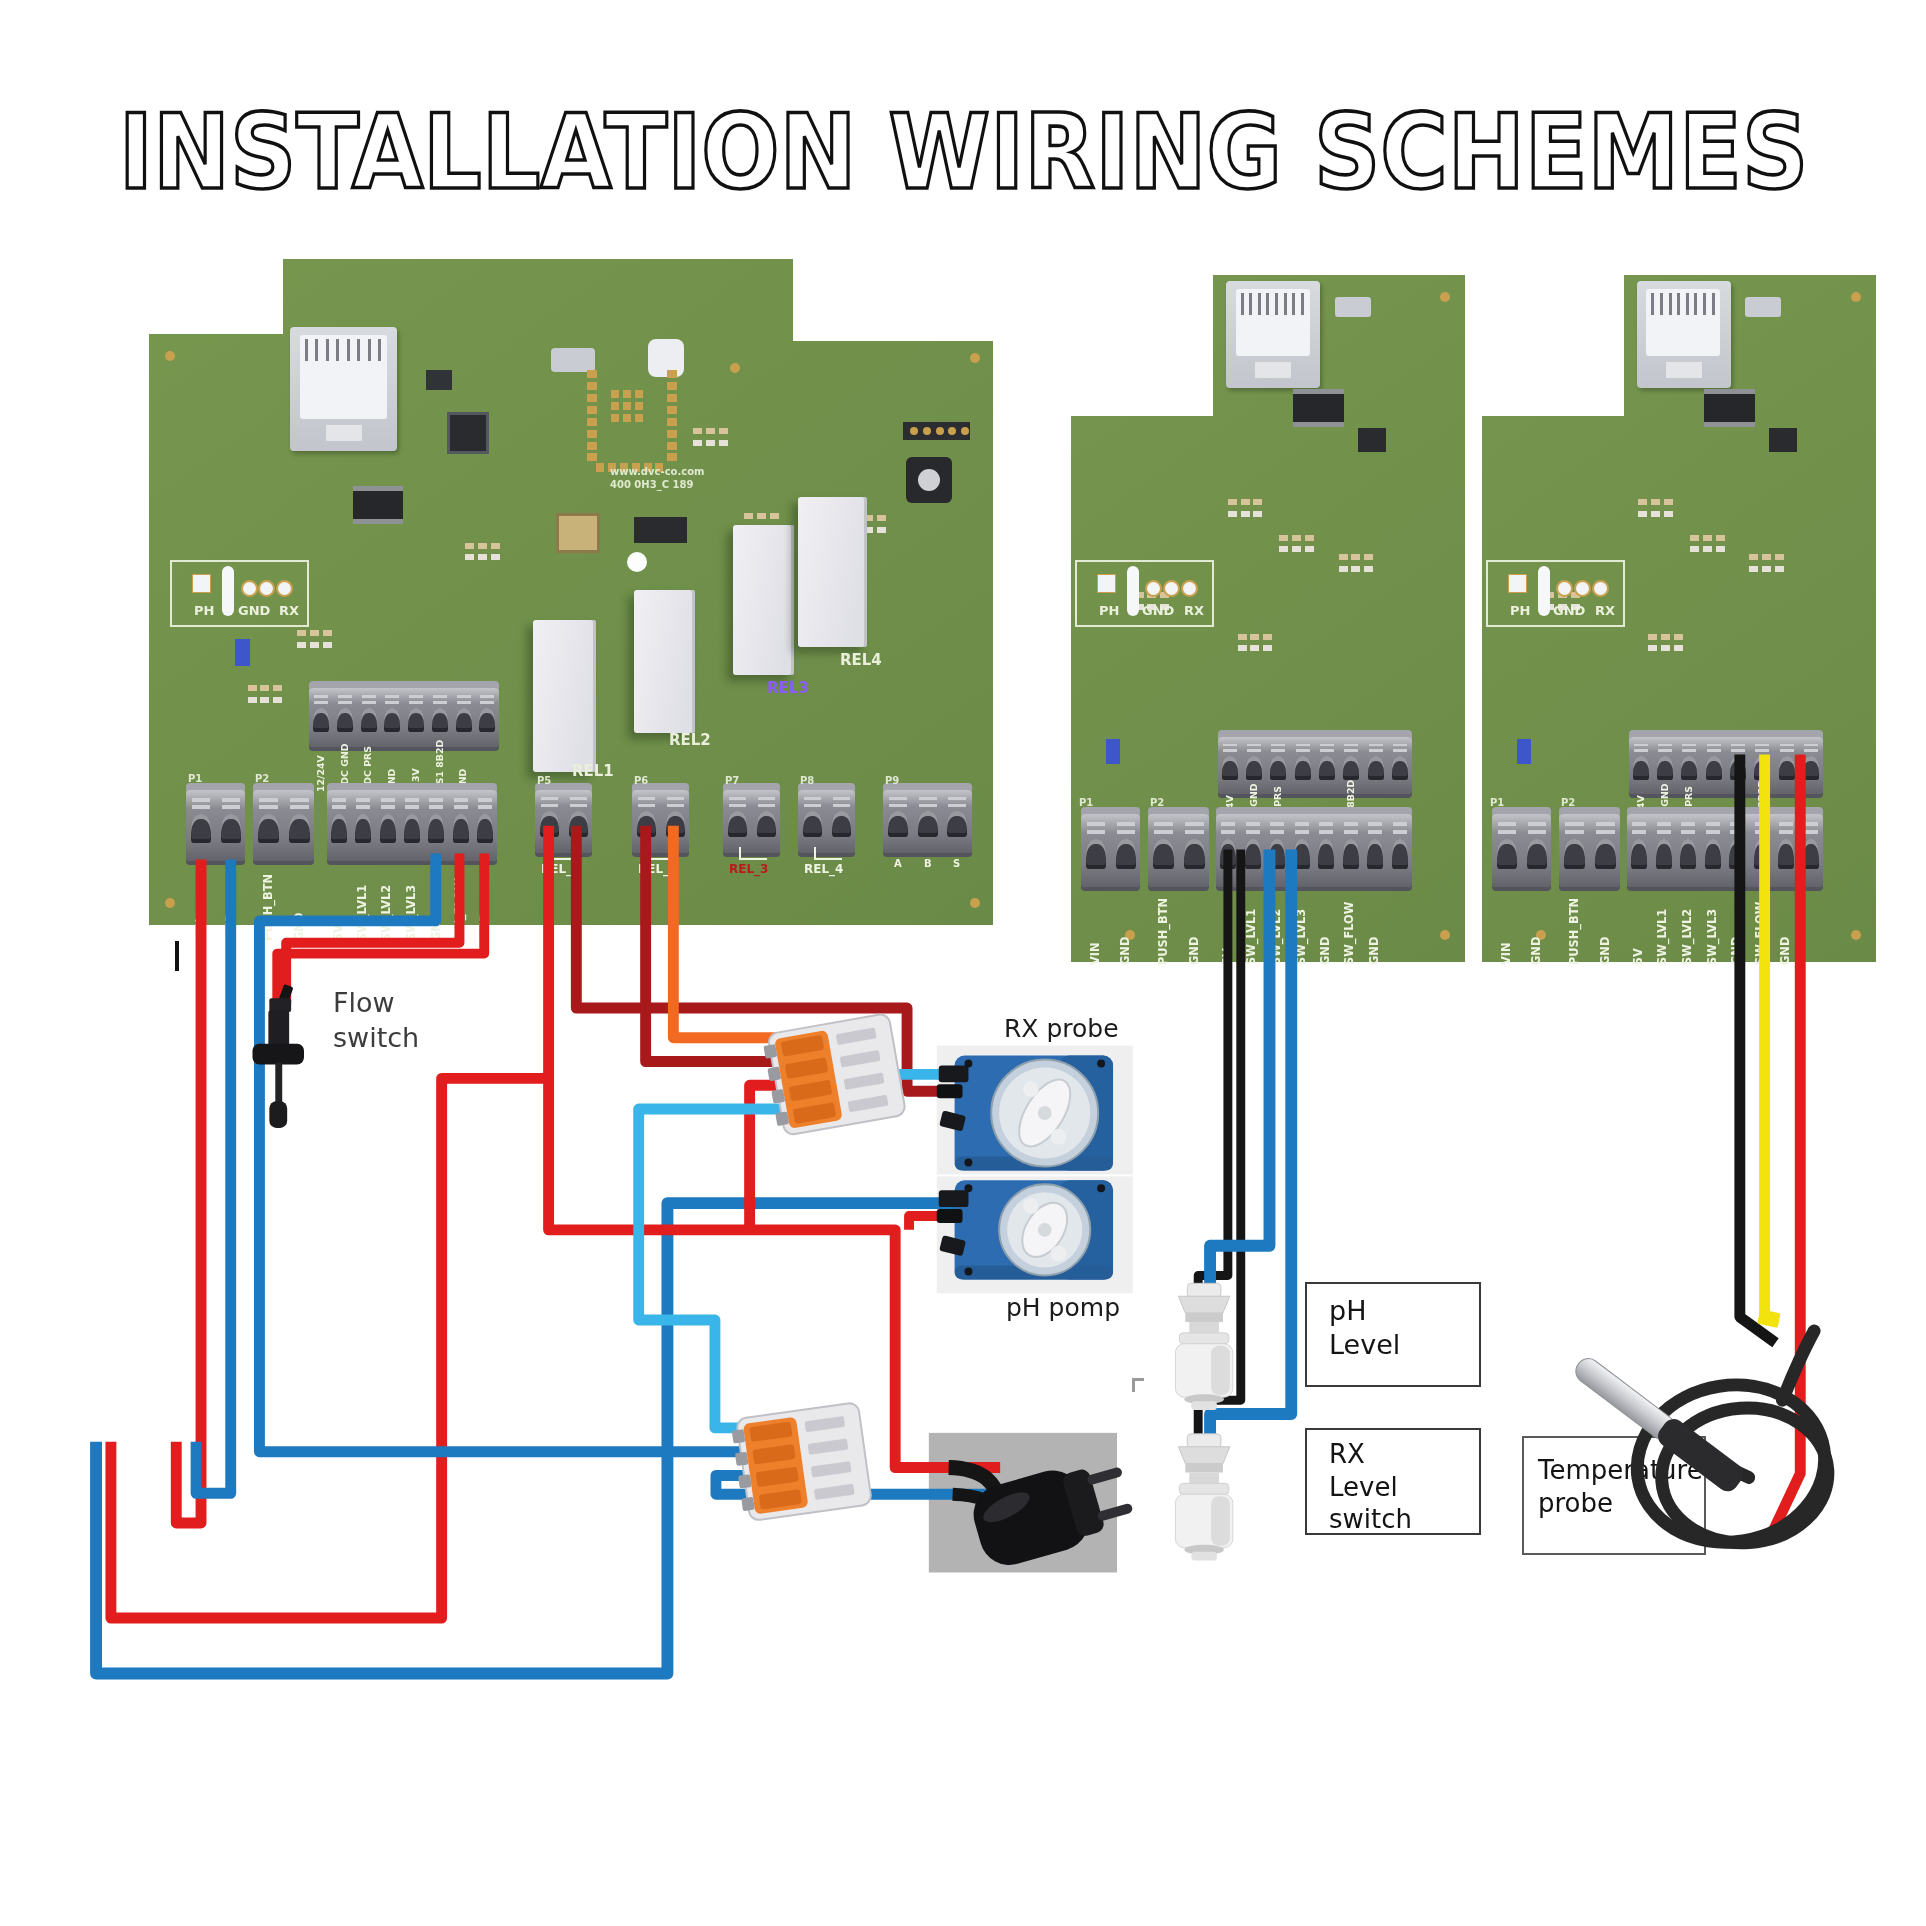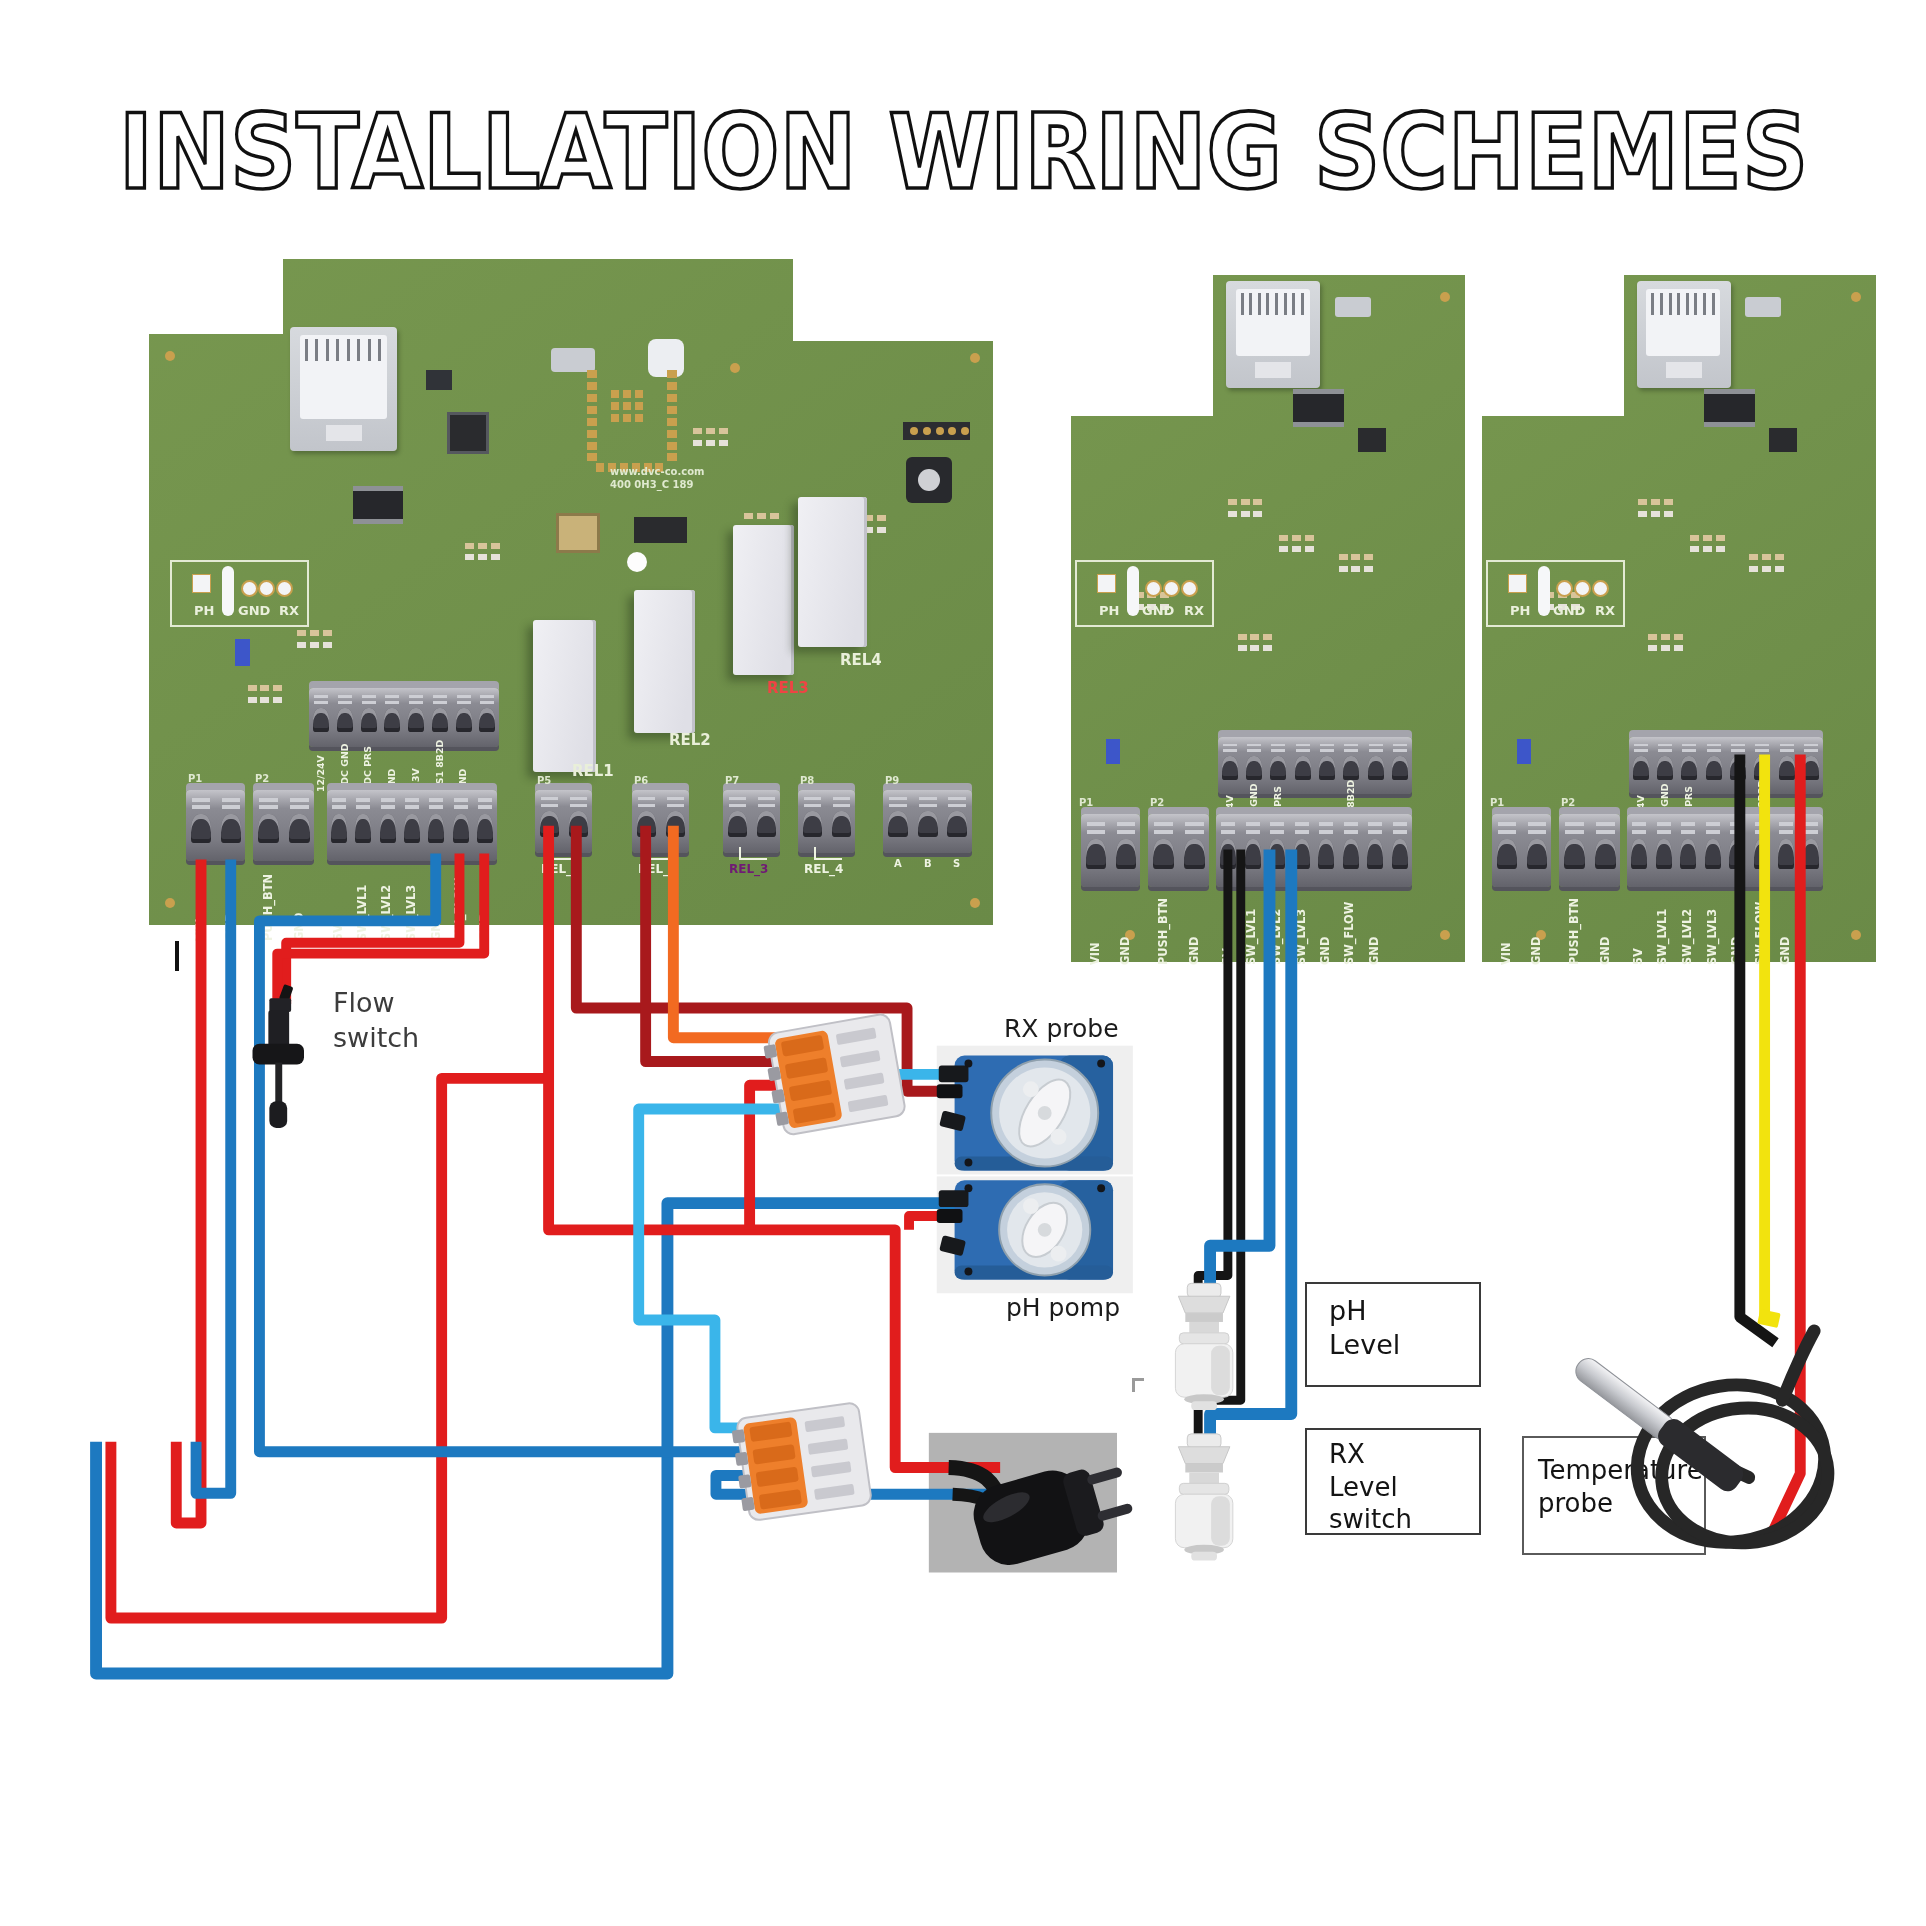--- a/index.html
+++ b/index.html
@@ -154,21 +154,21 @@
       <div class="abs txt" style="left:238px;top:604px;font-size:13px;color:#eaf0dc;">GND</div>
       <div class="abs txt" style="left:279px;top:604px;font-size:13px;color:#eaf0dc;">RX</div>
       <div class="abs txt" style="left:610px;top:467px;font-size:10px;color:#dfe9cf;">www.dvc-co.com</div>
       <div class="abs txt" style="left:610px;top:480px;font-size:10px;color:#dfe9cf;">400 0H3_C 189</div>
       <div class="abs relaybox" style="left:533px;top:620px;width:63px;height:152px;background:;"></div>
       <div class="abs relaybox" style="left:634px;top:590px;width:61px;height:143px;background:;"></div>
       <div class="abs relaybox" style="left:733px;top:525px;width:61px;height:150px;background:;"></div>
       <div class="abs relaybox" style="left:798px;top:497px;width:69px;height:150px;background:;"></div>
       <div class="abs txt" style="left:572px;top:764px;font-size:15px;color:#e9efd9;">REL1</div>
       <div class="abs txt" style="left:669px;top:733px;font-size:15px;color:#e9efd9;">REL2</div>
-      <div class="abs txt" style="left:767px;top:681px;font-size:15px;color:#ef4444;">REL3</div>
+      <div class="abs txt" style="left:767px;top:681px;font-size:15px;color:#8b5cf6;">REL3</div>
       <div class="abs txt" style="left:840px;top:653px;font-size:15px;color:#e9efd9;">REL4</div>
       <div class="abs tb" style="left:309px;top:688px;width:190px;height:59px">
         <div class="clamp" style="left:2px;width:20px">
           <i class="sl"></i>
           <i class="sl s2"></i>
           <i class="hole"></i>
         </div>
         <div class="clamp" style="left:26px;width:20px">
           <i class="sl"></i>
           <i class="sl s2"></i>
@@ -347,21 +347,21 @@
       <div class="abs txt" style="left:381px;top:941px;font-size:11.4px;color:#eef3e2;transform:rotate(-90deg);transform-origin:0 0;width:79px;font-weight:bold;">SW_LVL2</div>
       <div class="abs txt" style="left:406px;top:941px;font-size:11.4px;color:#eef3e2;transform:rotate(-90deg);transform-origin:0 0;width:79px;font-weight:bold;">SW_LVL3</div>
       <div class="abs txt" style="left:431px;top:941px;font-size:11.4px;color:#eef3e2;transform:rotate(-90deg);transform-origin:0 0;width:79px;font-weight:bold;">GND</div>
       <div class="abs txt" style="left:454px;top:941px;font-size:11.4px;color:#eef3e2;transform:rotate(-90deg);transform-origin:0 0;width:79px;font-weight:bold;">SW_FLOW</div>
       <div class="abs txt" style="left:479px;top:941px;font-size:11.4px;color:#eef3e2;transform:rotate(-90deg);transform-origin:0 0;width:79px;font-weight:bold;">GND</div>
       <div class="abs" style="left:550px;top:847px;width:26px;height:11px;border-left:2px solid #eef3e2;border-bottom:2px solid #eef3e2;"></div>
       <div class="abs txt" style="left:541px;top:863px;font-size:12px;color:#eef3e2;">REL_1</div>
       <div class="abs" style="left:647px;top:847px;width:26px;height:11px;border-left:2px solid #eef3e2;border-bottom:2px solid #eef3e2;"></div>
       <div class="abs txt" style="left:638px;top:863px;font-size:12px;color:#eef3e2;">REL_2</div>
       <div class="abs" style="left:739px;top:847px;width:26px;height:11px;border-left:2px solid #eef3e2;border-bottom:2px solid #eef3e2;"></div>
-      <div class="abs txt" style="left:729px;top:863px;font-size:12px;color:#701a75;">REL_3</div>
+      <div class="abs txt" style="left:729px;top:863px;font-size:12px;color:#b91c1c;">REL_3</div>
       <div class="abs" style="left:814px;top:847px;width:26px;height:11px;border-left:2px solid #eef3e2;border-bottom:2px solid #eef3e2;"></div>
       <div class="abs txt" style="left:804px;top:863px;font-size:12px;color:#eef3e2;">REL_4</div>
       <div class="abs txt" style="left:894px;top:859px;font-size:10px;color:#eef3e2;">A</div>
       <div class="abs txt" style="left:924px;top:859px;font-size:10px;color:#eef3e2;">B</div>
       <div class="abs txt" style="left:953px;top:859px;font-size:10px;color:#eef3e2;">S</div>
       <div class="abs txt" style="left:188px;top:774px;font-size:10px;color:#dfe8d0;">P1</div>
       <div class="abs txt" style="left:255px;top:774px;font-size:10px;color:#dfe8d0;">P2</div>
       <div class="abs txt" style="left:537px;top:776px;font-size:10px;color:#dfe8d0;">P5</div>
       <div class="abs txt" style="left:634px;top:776px;font-size:10px;color:#dfe8d0;">P6</div>
       <div class="abs txt" style="left:725px;top:776px;font-size:10px;color:#dfe8d0;">P7</div>

